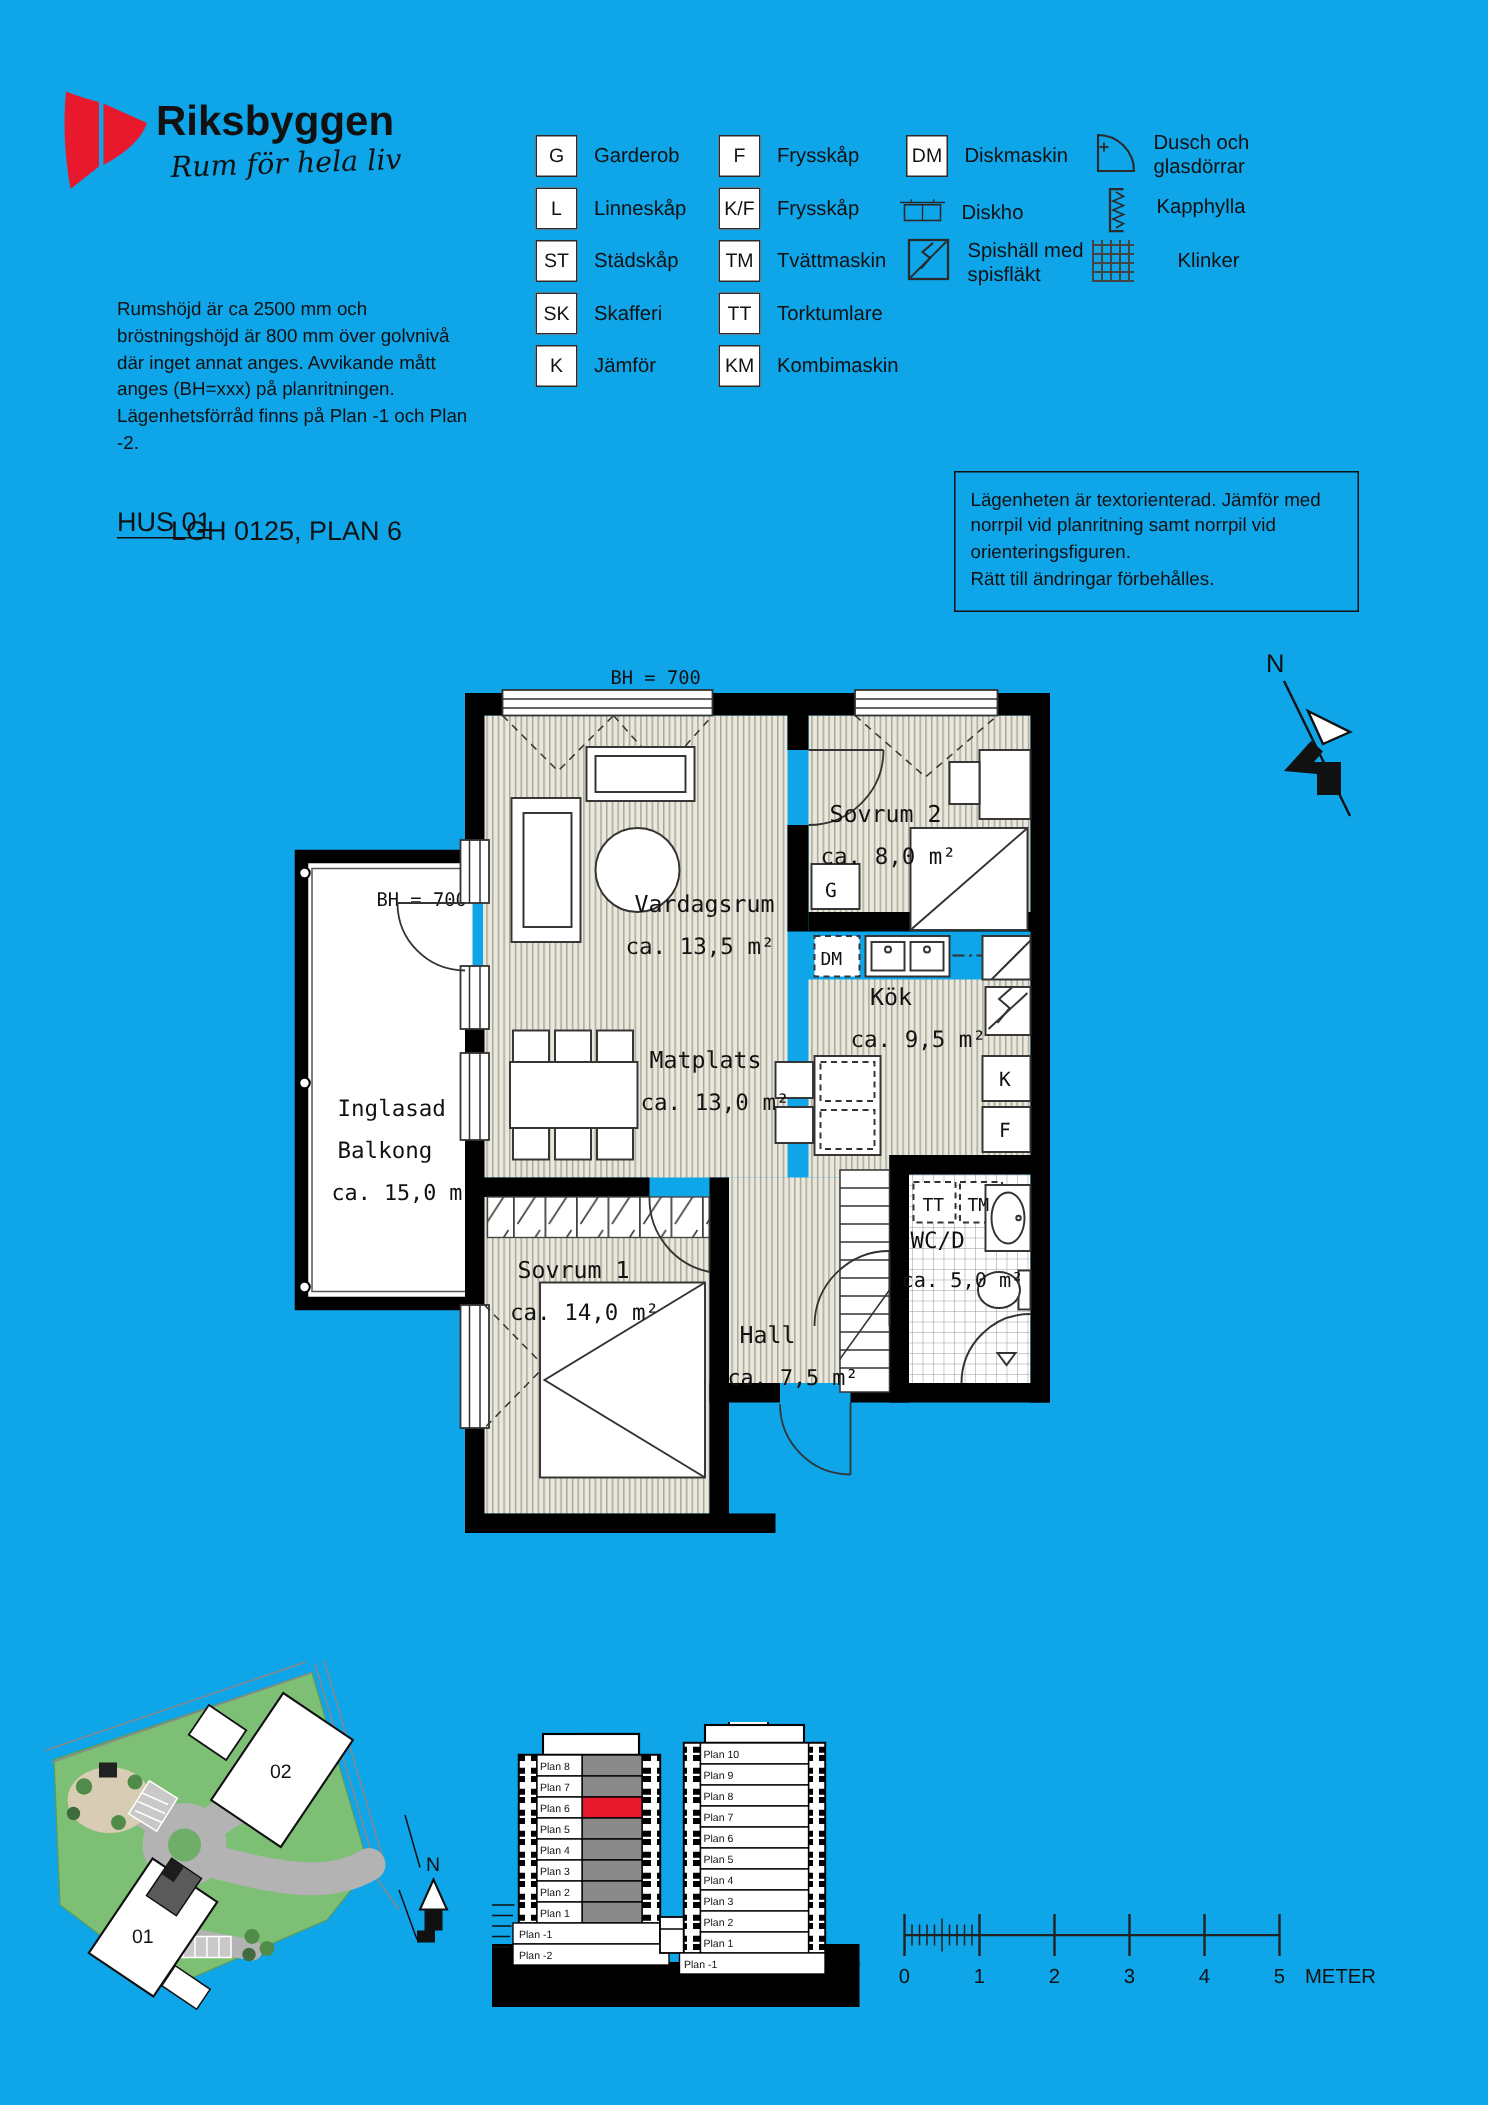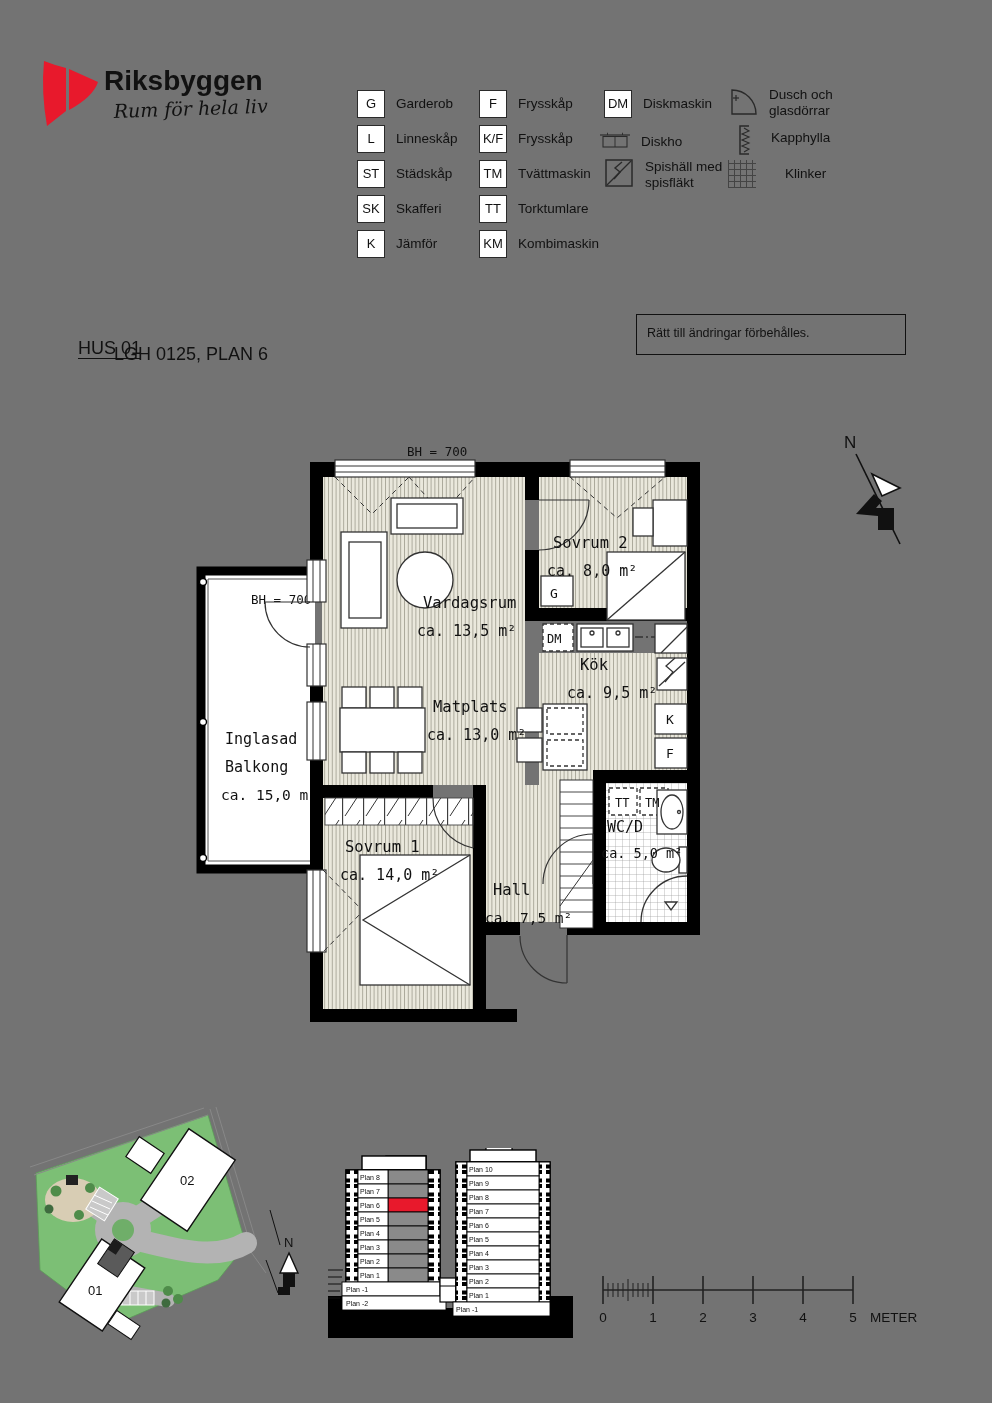--- a/index.html
+++ b/index.html
@@ -1,16 +1,16 @@
 <!DOCTYPE html>
 <html><head>
 <meta charset="utf-8">
 <style>
   html,body{margin:0;padding:0;background:#fff;}
-  #page{position:relative;width:992px;height:1403px;background:#737373;font-family:"Liberation Sans",sans-serif;color:#111;overflow:hidden;text-decoration:underline;}
+  #page{position:relative;width:992px;height:1403px;background:#0ea5e9;font-family:"Liberation Sans",sans-serif;color:#111;overflow:hidden;text-decoration:underline;}
   .abs{position:absolute;}
   
   .doc-title{left:78px;top:142px;font-size:20px;line-height:1.4;}
   .doc-title span{display:inline-block;border-bottom:1.5px solid #111;}
   .doc-body{left:78px;top:198px;width:246px;font-size:12.5px;line-height:1.42;white-space:pre-line;}
   
   .li{display:flex;align-items:flex-start;}
   .lbox{display:inline-block;width:26px;height:26px;border:1.6px solid #2a2a2a;text-align:center;line-height:26px;font-size:13px;flex:0 0 auto;background:#fff;position:relative;}
   .ltext{margin-left:11px;font-size:13.5px;line-height:1.15;padding-top:6px;}
   .ltext.two{padding-top:1px;}
@@ -34,20 +34,25 @@
 
 <div id="page">
 
   <svg class="abs" style="left:38px;top:56px" width="230" height="80" viewBox="0 0 230 80">
     <path d="M6,5 Q3,36 9,70 L28,55 L28,12 Q16,9 6,5 Z" fill="#e8192c"></path>
     <path d="M31,13 L60,26 Q55,41 31,54 Z" fill="#e8192c"></path>
     <text class="ui" x="66" y="34" font-size="28" font-weight="bold" fill="#9b9b9b">Riksbyggen</text>
     <text x="76" y="62" font-size="19" font-style="italic" fill="#9b9b9b" style="font-family:'DejaVu Serif',serif" transform="rotate(-2 76 62)">Rum för hela livet</text>
   </svg>
 
+  <div class="abs doc-body">Rumshöjd är ca 2500 mm och
+bröstningshöjd är 800 mm över golvnivå
+där inget annat anges. Avvikande mått
+anges (BH=xxx) på planritningen.
+Lägenhetsförråd finns på Plan -1 och Plan -2.</div>
 
   <div class="abs li" style="left:357px;top:90px">
       <span class="lbox">G</span>
       <span class="ltext">Garderob</span>
     </div>
   <div class="abs li" style="left:357px;top:125px">
       <span class="lbox">L</span>
       <span class="ltext">Linneskåp</span>
     </div>
   <div class="abs li" style="left:357px;top:160px">
@@ -124,20 +129,21 @@
   </div>
   <div class="abs li" style="left:728px;top:160px">
     <span class="klinker" style="flex:0 0 auto"></span>
     <span class="ltext" style="margin-left:29px">Klinker</span>
   </div>
 
   <div class="abs hus"><span>HUS 01</span></div>
   <div class="abs lgh">LGH 0125, PLAN 6</div>
 
   <div class="abs note">
+    <p>Lägenheten är textorienterad. Jämför med norrpil vid planritning samt norrpil vid orienteringsfiguren.</p>
     <p>Rätt till ändringar förbehålles.</p>
   </div>
 
   <svg class="abs" style="left:832px;top:422px" width="100" height="140" viewBox="0 0 100 140">
     <text class="ui" x="12" y="26" font-size="17">N</text>
     <line x1="24" y1="32" x2="68" y2="122" stroke="#111" stroke-width="1.6"></line>
     <polygon points="40,52 68,66 50,74" fill="#fff" stroke="#111" stroke-width="1.6"></polygon>
     <path d="M24,92 L42,72 L50,79 L44,86 L62,86 L62,108 L46,108 L46,94 Z" fill="#111"></path>
   </svg>
 

